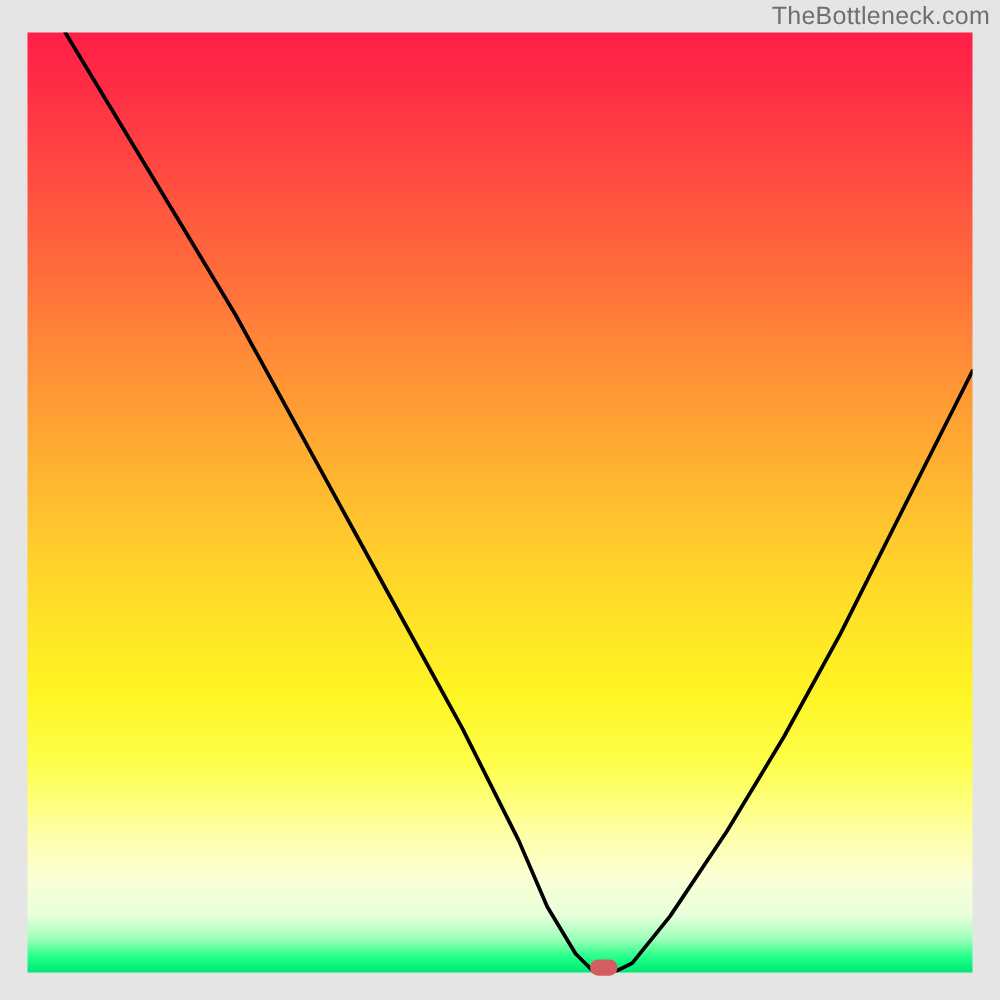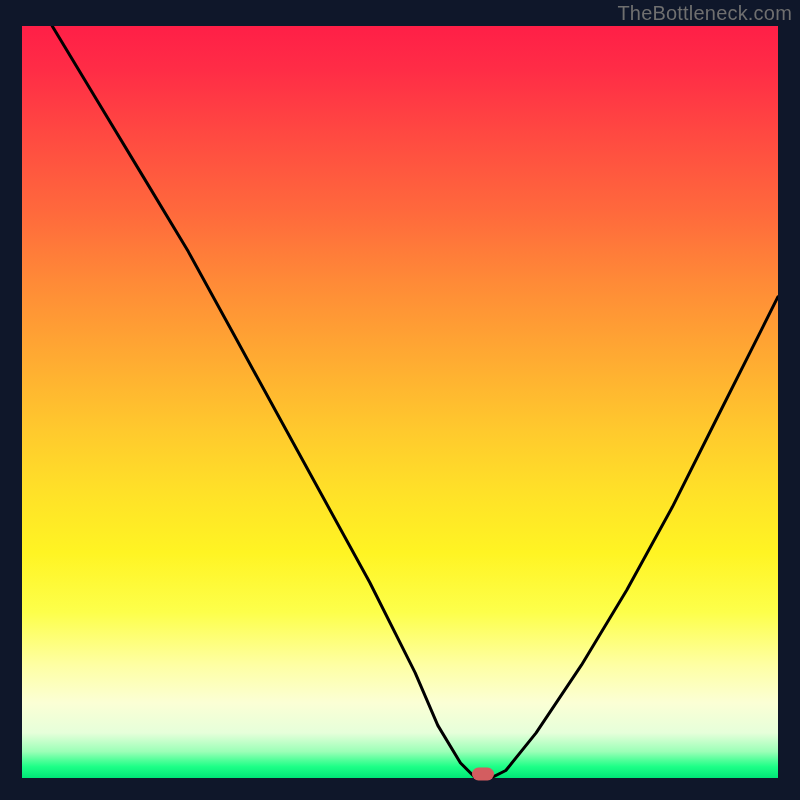--- a/index.html
+++ b/index.html
@@ -8,21 +8,21 @@
     width: 800px;
     height: 800px;
     background: #000;
     overflow: hidden;
     font-family: Arial, Helvetica, sans-serif;
   }
   .frame {
     position: relative;
     width: 800px;
     height: 800px;
-    background: #0f172a;
+    background: #e5e5e5;
   }
   .watermark {
     position: absolute;
     top: 2px;
     right: 8px;
     color: #6f6f6f;
     font-size: 20px;
     font-weight: 500;
     letter-spacing: 0.2px;
     z-index: 5;

